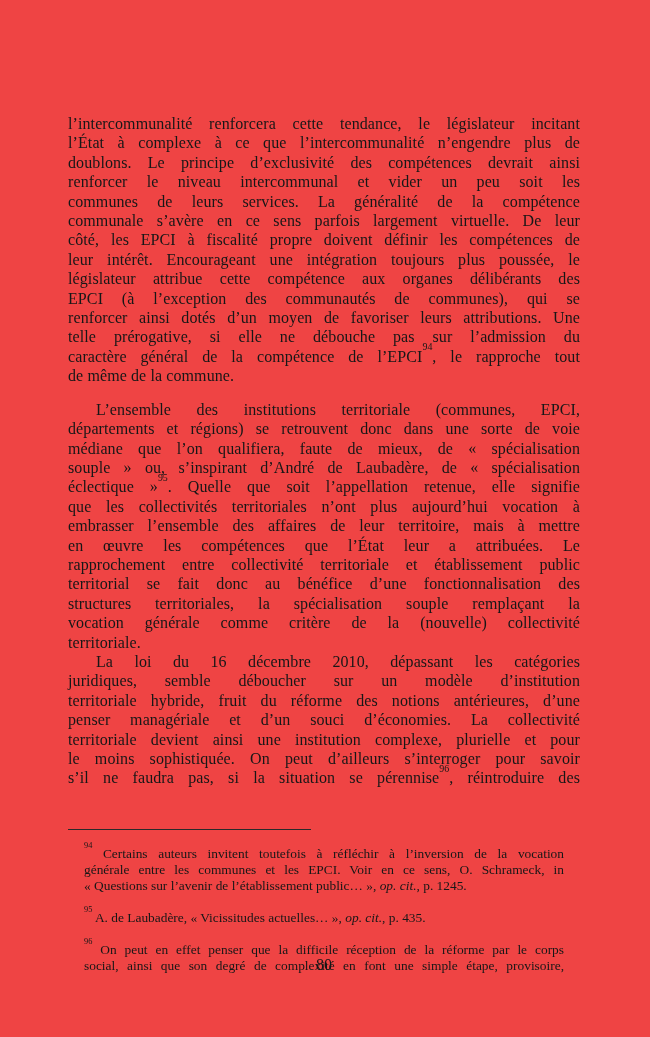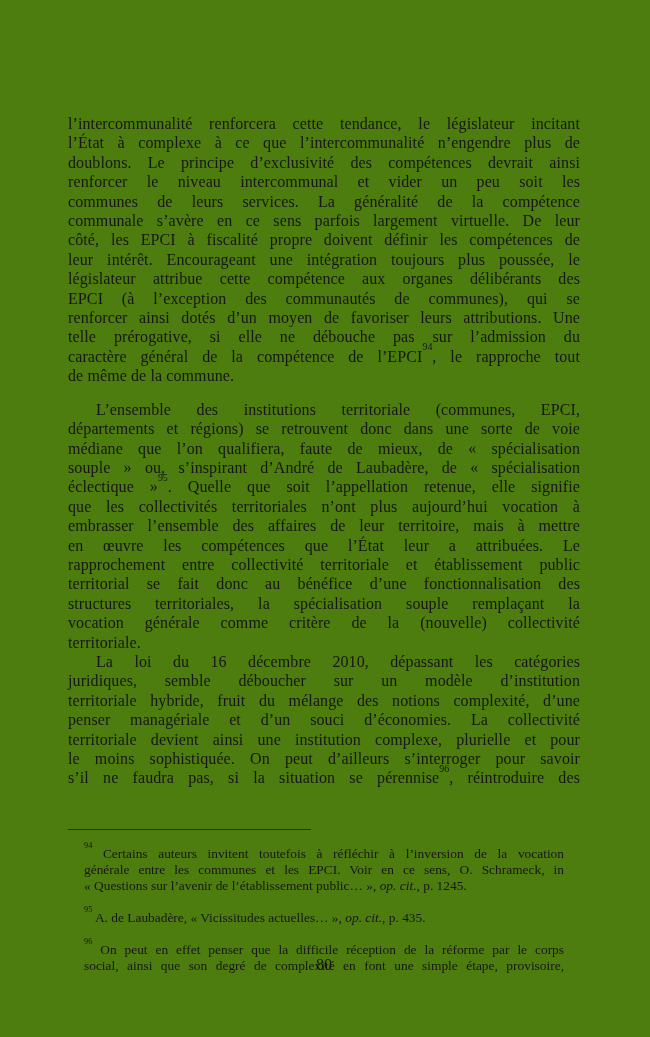--- a/index.html
+++ b/index.html
@@ -6,21 +6,21 @@
   body {
     width: 650px; height: 1037px;
     background: #ffffff;
     font-family: "Liberation Serif", "DejaVu Serif", serif;
     color: #171717;
     position: relative;
     overflow: hidden;
   }
   .page {
     position: absolute; inset: 0;
-    background: #4d7c0f;
+    background: #ef4444;
   }
   .body-text {
     position: absolute;
     left: 68px; top: 114px; width: 512px;
     font-size: 16px;
     line-height: 19.4px;
     letter-spacing: 0.1px;
   }
   .paragraph { margin: 0; }
   .paragraph.space-before { margin-top: 14px; }
@@ -92,21 +92,21 @@
         <div class="line jl">en œuvre les compétences que l’État leur a attribuées. Le</div>
         <div class="line jl">rapprochement entre collectivité territoriale et établissement public</div>
         <div class="line jl">territorial se fait donc au bénéfice d’une fonctionnalisation des</div>
         <div class="line jl">structures territoriales, la spécialisation souple remplaçant la</div>
         <div class="line jl">vocation générale comme critère de la (nouvelle) collectivité</div>
         <div class="line">territoriale.</div>
       </div>
       <div class="paragraph">
         <div class="line jl indent">La loi du 16 décembre 2010, dépassant les catégories</div>
         <div class="line jl">juridiques, semble déboucher sur un modèle d’institution</div>
-        <div class="line jl">territoriale hybride, fruit du mélange des notions complexité, d’une</div>
+        <div class="line jl">territoriale hybride, fruit du réforme des notions antérieures, d’une</div>
         <div class="line jl">penser managériale et d’un souci d’économies. La collectivité</div>
         <div class="line jl">territoriale devient ainsi une institution complexe, plurielle et pour</div>
         <div class="line jl">le moins sophistiquée. On peut d’ailleurs s’interroger pour savoir</div>
         <div class="line jl">s’il ne faudra pas, si la situation se pérennise<sup class="sup">96</sup>, réintroduire des</div>
       </div>
     </div>
 
   <div class="footnotes">
     <hr class="fn-sep">
     <div>

